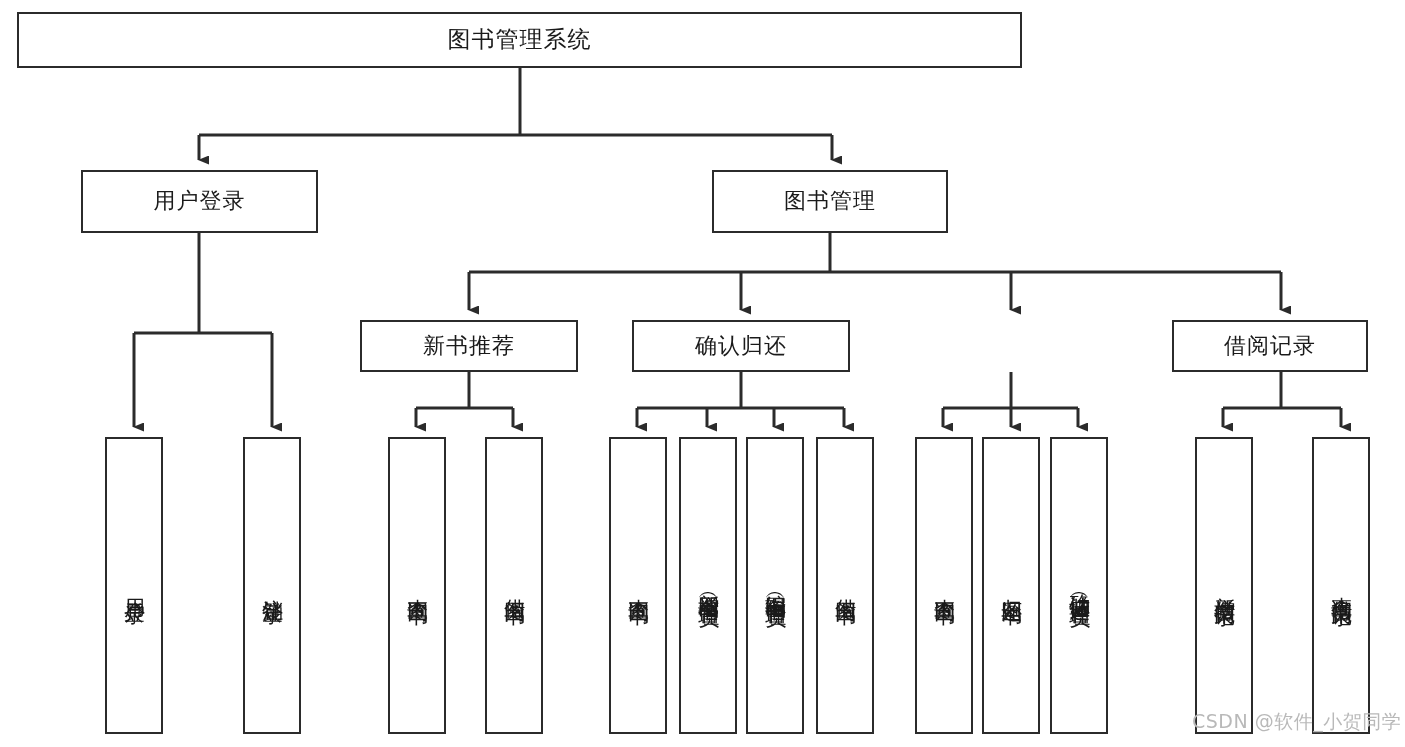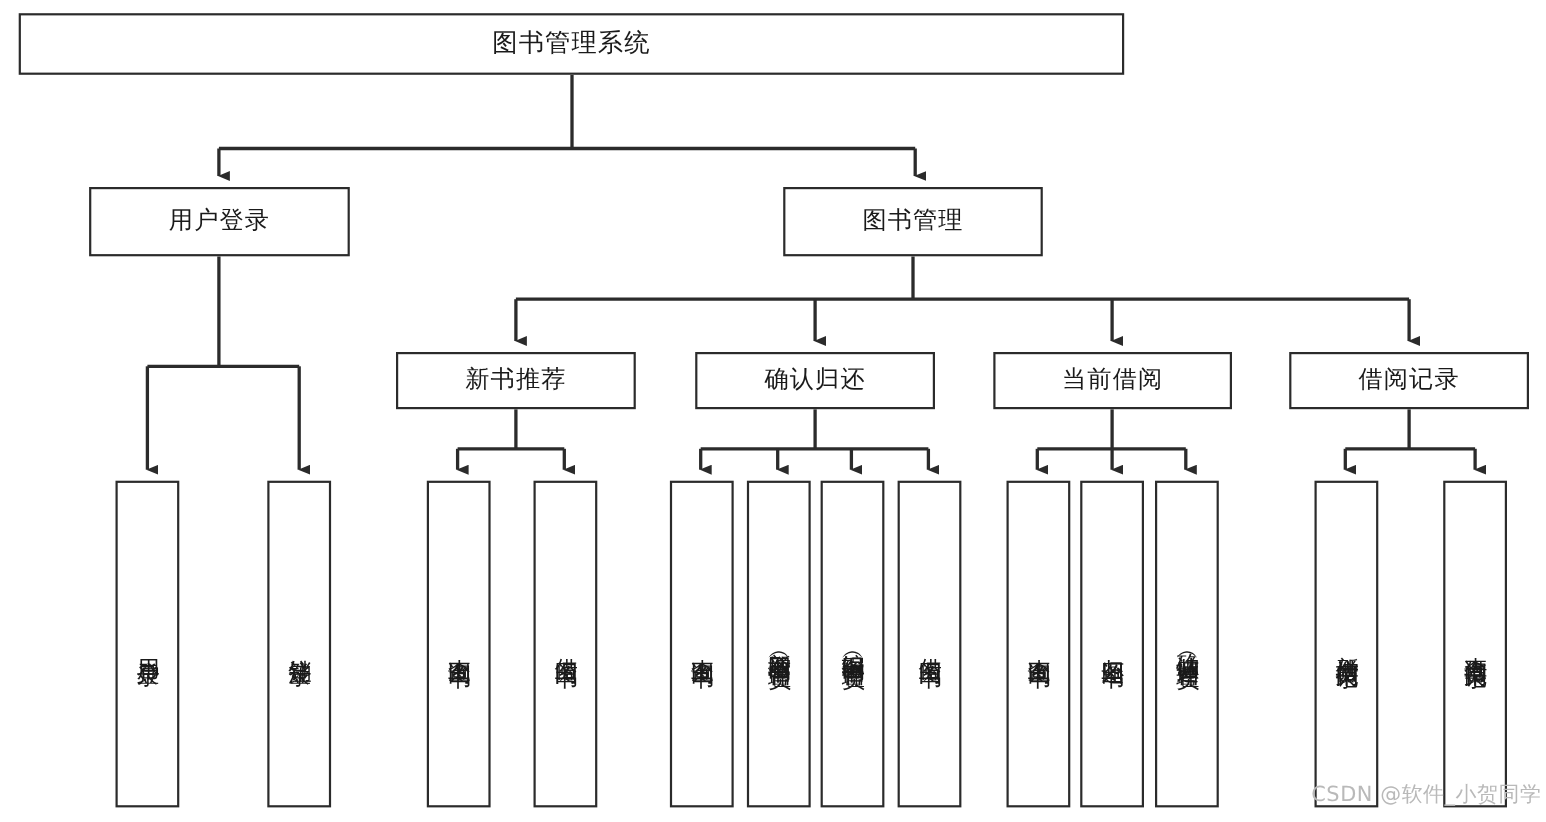--- a/index.html
+++ b/index.html
@@ -131,24 +131,21 @@
   <div class="node horiz" style="left:360px; top:320px; width:218px; height:52px;">
     <span>新书推荐</span>
   </div>
 
   <div class="node horiz" style="left:712px; top:170px; width:236px; height:63px;">
     <span>图书管理</span>
   </div>
   <div class="node horiz" style="left:632px; top:320px; width:218px; height:52px;">
     <span>确认归还</span>
   </div>
-  <div class="node horiz" style="left:903px; top:320px; width:217px; height:52px;">
-    <span>当前借阅</span>
-  </div>
-  <div class="node horiz" style="left:1172px; top:320px; width:218px; height:52px;">
+  <div class="node horiz" style="left:1172px; top:320px; width:196px; height:52px;">
     <span>借阅记录</span>
   </div>
 
   <div class="node vert" style="left:105px; top:437px; width:58px; height:297px;">
     <span class="vtext">用户登录</span>
   </div>
   <div class="node vert" style="left:243px; top:437px; width:58px; height:297px;">
     <span class="vtext">注销登录</span>
   </div>
 

